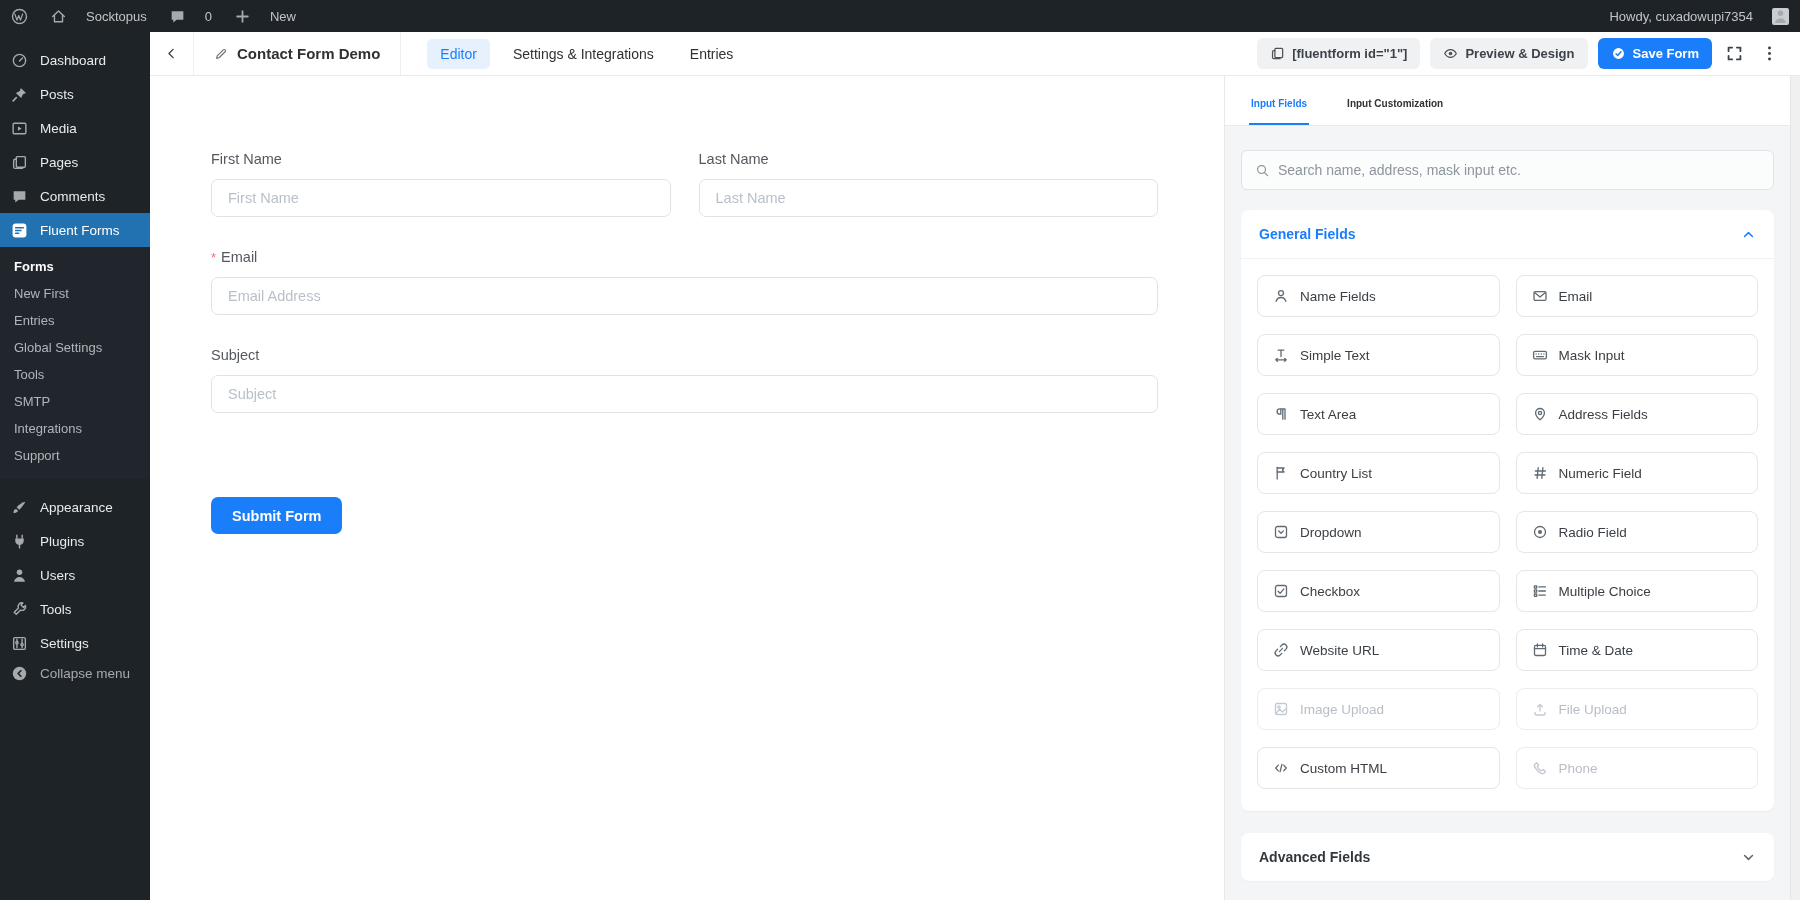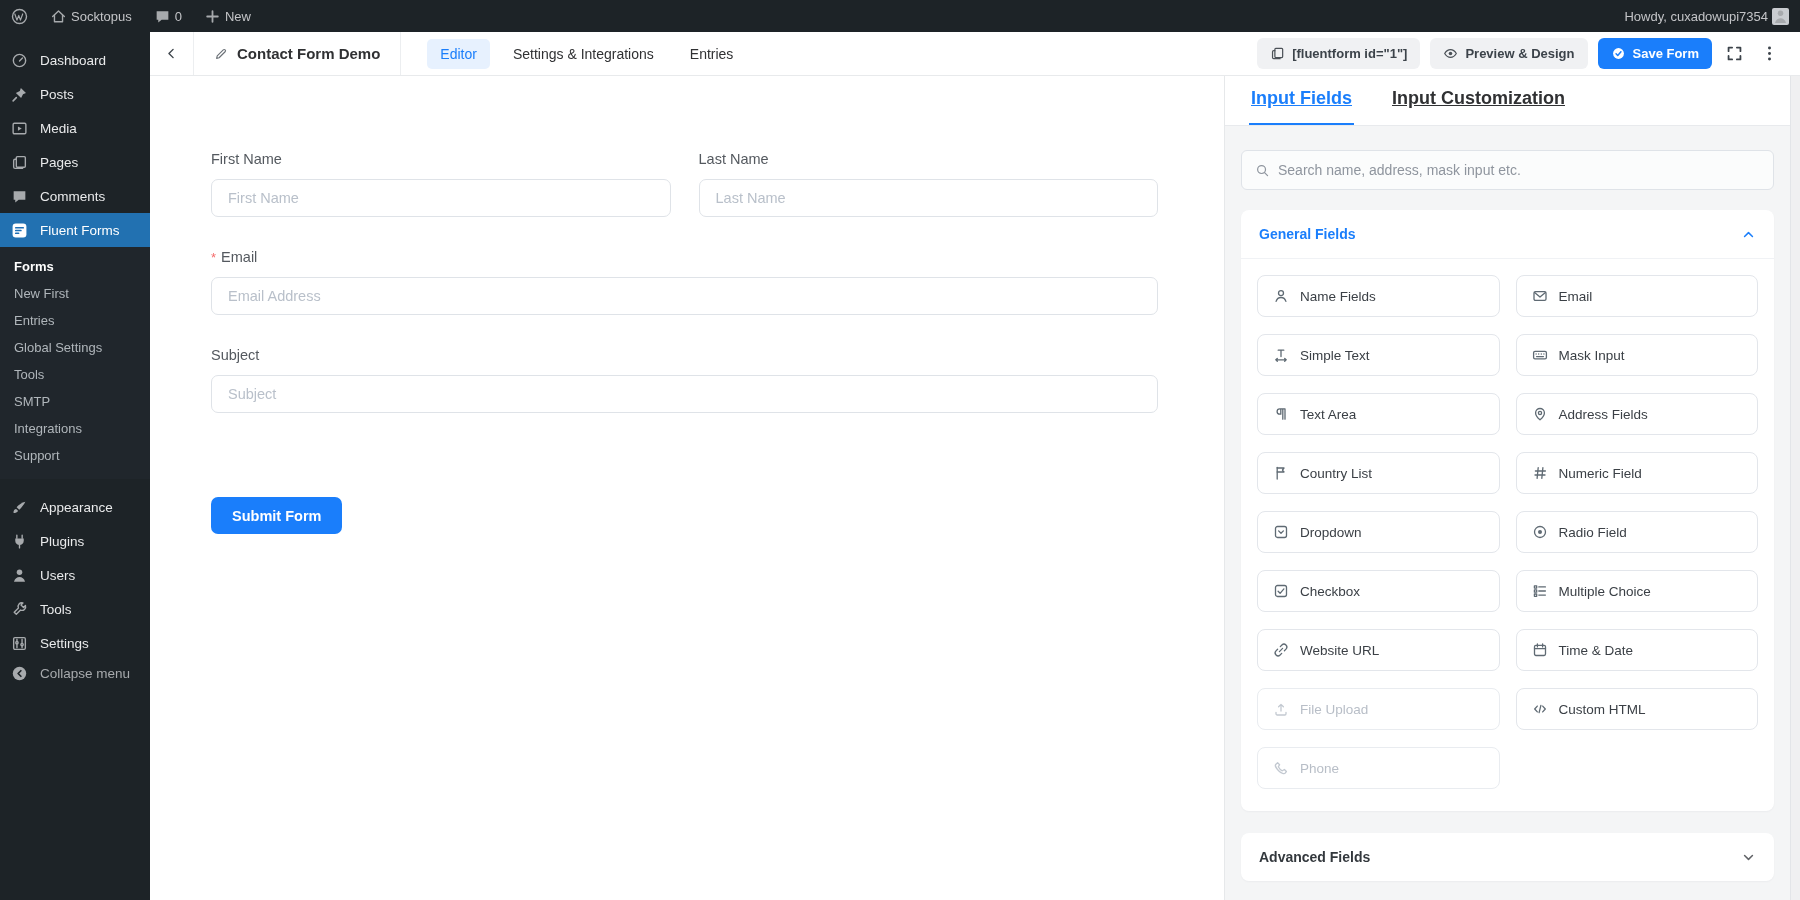--- a/index.html
+++ b/index.html
@@ -5,21 +5,21 @@
   * { box-sizing: border-box; margin: 0; padding: 0; }
   html,body { width:1800px; height:900px; overflow:hidden; font-family:"Liberation Sans",sans-serif; background:#fff; }
 
   .ic svg{ width:1em; height:1em; display:block; }
   .ic{ display:inline-flex; align-items:center; justify-content:center; flex:none; }
 
   
   .admin-bar{ position:absolute; left:0; top:0; width:1800px; height:32px; background:#1d2327; color:#c3c4c7;
     display:flex; align-items:center; font-size:13px; z-index:30; }
   .ab-left{ display:flex; align-items:center; height:100%; }
-  .ab-item{ display:flex; align-items:center; gap:4px; padding:0 11px; height:100%; color:#c3c4c7; cursor:pointer; }
+  .ab-item{ display:flex; align-items:center; gap:19px; padding:0 11px; height:100%; color:#c3c4c7; cursor:pointer; }
   .ab-item .ic{ font-size:17px; color:#a7aaad; }
   .ab-right{ margin-left:auto; display:flex; align-items:center; height:100%; }
   .avatar{ width:17px; height:17px; border-radius:2px; background:#c9ccd0; display:flex; align-items:center; justify-content:center; font-size:15px; color:#7a7f85; overflow:hidden; }
 
   
   .side-menu{ position:absolute; left:0; top:32px; width:171px; bottom:0; background:#1d2327; color:#e9eaeb; font-size:13.5px; }
   .menu-item{ display:flex; align-items:center; gap:10px; height:34px; padding:0 8px; cursor:pointer; }
   .menu-item .ic{ font-size:17px; color:#a7aaad; width:22px; }
   .menu-item.active{ background:#2271b1; color:#fff; position:relative; }
   .menu-item.active .ic{ color:#fff; }
@@ -68,21 +68,21 @@
     background:repeating-linear-gradient(135deg,transparent,transparent 2px,#c8ccd2 2px,#c8ccd2 3px);
     clip-path:polygon(100% 0,100% 100%,0 100%); }
   .submit-btn{ margin-top:52px; display:inline-block; background:#1a7efb; color:#fff; font-size:14.5px;
     font-weight:bold; border:none; border-radius:7px; padding:0 21px; height:37px; cursor:pointer;
     font-family:"Liberation Sans",sans-serif; }
 
   
   .panel{ position:absolute; left:1224px; top:76px; right:10px; bottom:0; background:#f4f5f6; border-left:1px solid #e6e8ea; }
   .panel-tabs{ height:50px; background:#fff; border-bottom:1px solid #e8eaed; display:flex; align-items:flex-end;
     gap:36px; padding:0 0 0 24px; }
-  .panel-tab{ position:relative; font-size:18px; font-weight:bold; color:#303133; padding:0 2px 16px; cursor:pointer;text-decoration:underline; }
+  .panel-tab{ position:relative; font-size:10px; font-weight:bold; color:#303133; padding:0 2px 16px; cursor:pointer; }
   .panel-tab.active{ color:#1a7efb; }
   .panel-tab.active::after{ content:""; position:absolute; left:0; right:0; bottom:0; height:2px; background:#1a7efb; }
   .panel-body{ padding:24px 16px 0; height:774px; overflow:hidden; }
   .search-box{ display:flex; align-items:center; gap:8px; height:40px; background:#fbfcfc; border:1px solid #dfe3e8;
     border-radius:6px; padding:8px 13px; }
   .search-box .ic{ font-size:15px; color:#8f959e; }
   .search-box input{ border:none; outline:none; background:transparent; flex:1; font-size:14px; color:#303133;
     font-family:"Liberation Sans",sans-serif; }
   .search-box input::placeholder{ color:#8f959e; }
   .card{ background:#fff; border-radius:8px; margin-top:20px; box-shadow:0 1px 2px rgba(20,30,40,.04); }
@@ -557,20 +557,30 @@
               <svg width="1em" height="1em" viewBox="0 0 16 16" fill="none" stroke="currentColor" stroke-width="1.3" stroke-linecap="round" stroke-linejoin="round">
                 <rect x="2.5" y="3.4" width="11" height="10.1" rx="1.4"></rect>
                 <path d="M5.4 1.9v3M10.6 1.9v3M2.5 6.6h11"></path>
               </svg>
             </span>
             <span>Time &amp; Date</span>
           </div>
           <div class="fbtn disabled">
             <span class="ic">
               <svg width="1em" height="1em" viewBox="0 0 16 16" fill="none" stroke="currentColor" stroke-width="1.3" stroke-linecap="round" stroke-linejoin="round">
+                <rect x="2.5" y="2.5" width="11" height="11" rx="1.4"></rect>
+                <circle cx="6" cy="6" r="1.2"></circle>
+                <path d="M3.4 12l3.3-3.7 2.8 2.8 3.1-3.2"></path>
+              </svg>
+            </span>
+            <span>Image Upload</span>
+          </div>
+          <div class="fbtn disabled">
+            <span class="ic">
+              <svg width="1em" height="1em" viewBox="0 0 16 16" fill="none" stroke="currentColor" stroke-width="1.3" stroke-linecap="round" stroke-linejoin="round">
                 <path d="M8 10V3.4M8 3.4L5.6 5.8M8 3.4l2.4 2.4"></path>
                 <path d="M3 11.4v1.4a1.2 1.2 0 0 0 1.2 1.2h7.6A1.2 1.2 0 0 0 13 12.8v-1.4"></path>
               </svg>
             </span>
             <span>File Upload</span>
           </div>
           <div class="fbtn">
             <span class="ic">
               <svg width="1em" height="1em" viewBox="0 0 16 16" fill="none" stroke="currentColor" stroke-width="1.3" stroke-linecap="round" stroke-linejoin="round">
                 <path d="M5.3 5.1L2.7 8l2.6 2.9M10.7 5.1L13.3 8l-2.6 2.9M8.9 4.3L7.1 11.7"></path>

